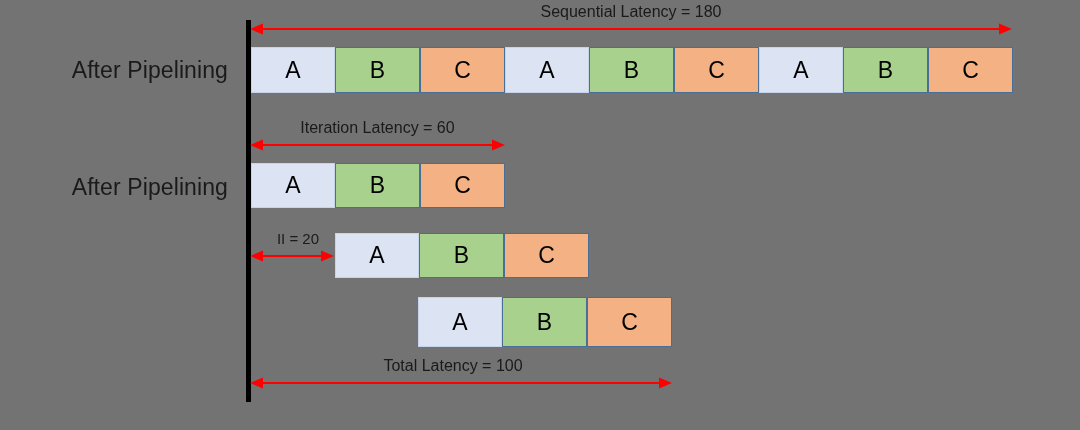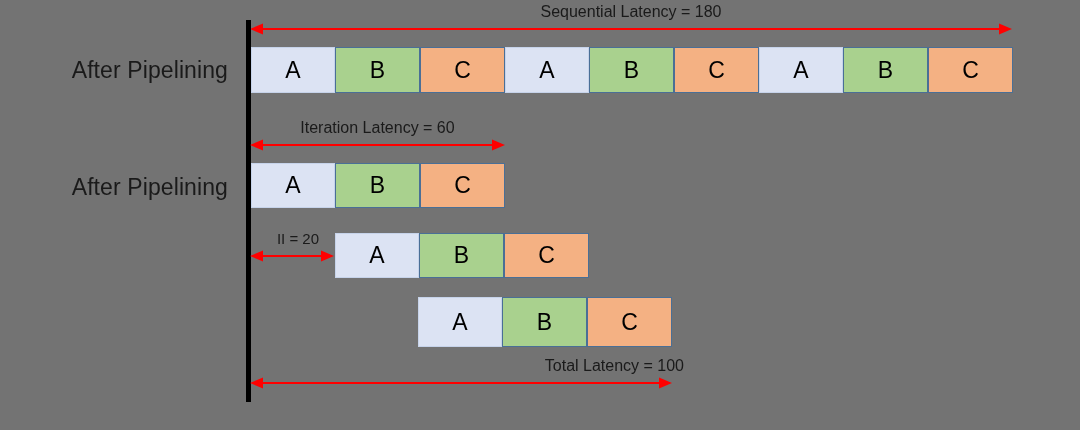--- a/index.html
+++ b/index.html
@@ -150,15 +150,15 @@
     <div class="stage c" style="width:85px; height:50px;">C</div>
   </div>
 
   <div class="measure" style="left:250px; top:376px; width:422px; height:14px;">
     <svg width="422" height="14" viewBox="0 0 422 14" aria-hidden="true">
       <line x1="9" y1="7" x2="413" y2="7" stroke="#ff0000" stroke-width="2"></line>
       <polygon points="0,7 13,1.5 13,12.5" fill="#ff0000"></polygon>
       <polygon points="422,7 409,1.5 409,12.5" fill="#ff0000"></polygon>
     </svg>
   </div>
-  <div class="measure-label" style="left:262px; top:358px; width:422px;text-align:right;">Total Latency = 100</div>
+  <div class="measure-label" style="left:242px; top:358px; width:422px;">Total Latency = 100</div>
 
 </div>
 
 </body></html>

